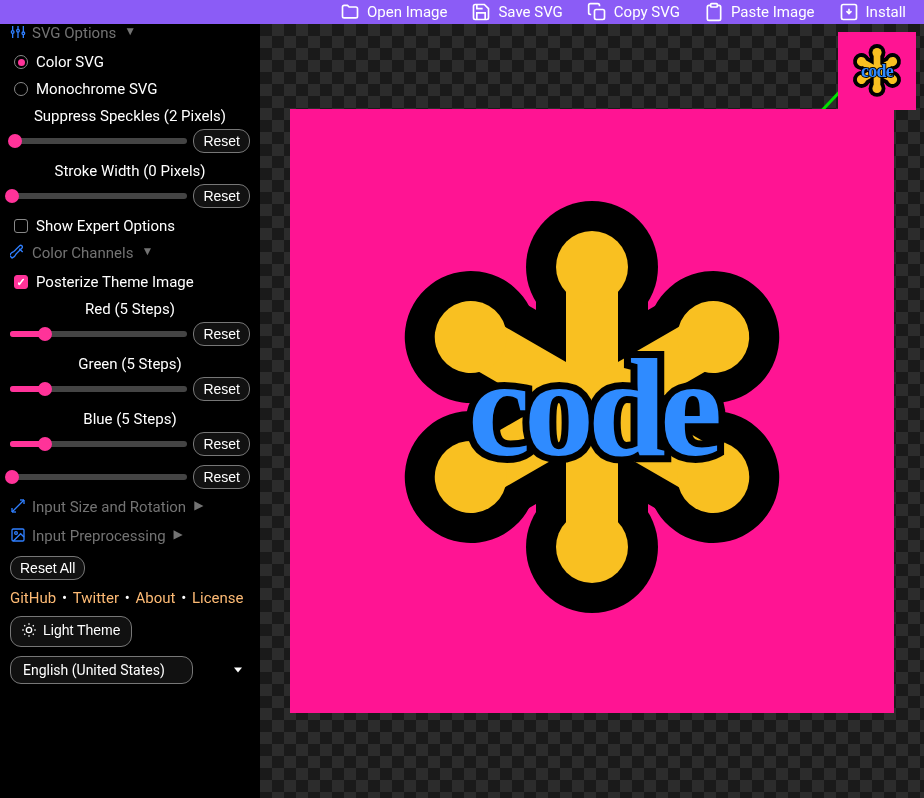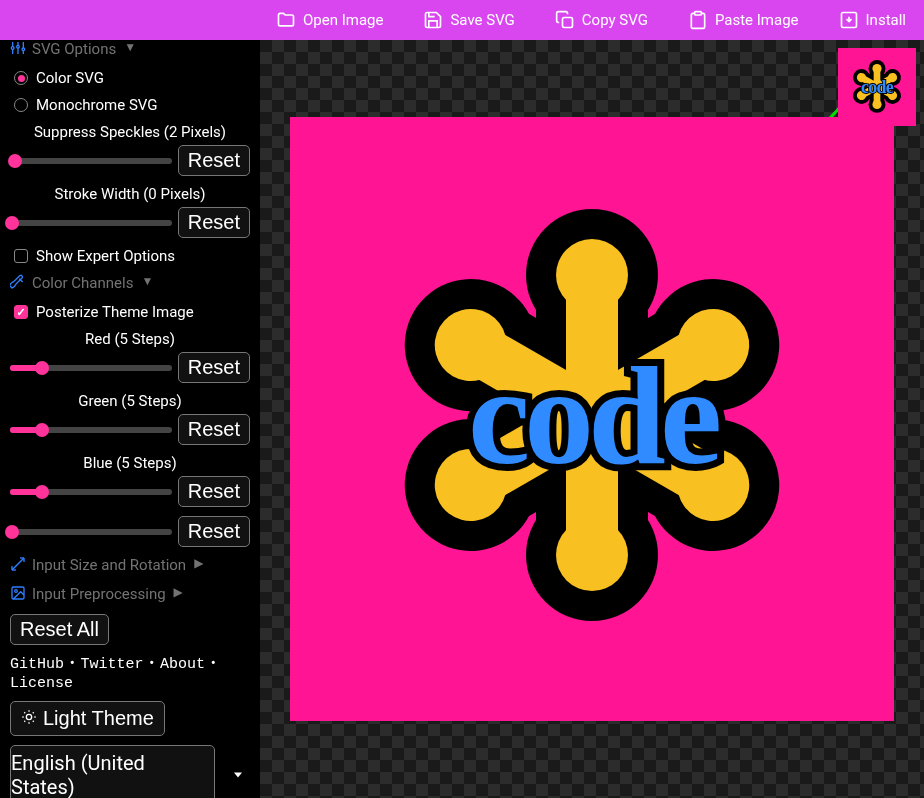--- a/index.html
+++ b/index.html
@@ -8,26 +8,26 @@
     height: 798px;
     background: #000;
     font-family: -apple-system, BlinkMacSystemFont, "Segoe UI", Roboto, sans-serif;
     font-size: 15px;
     color: #fff;
     overflow: hidden;
     display: flex;
     flex-direction: column;
   }
   .toolbar {
-    height: 40px;
-    background: #d946ef;
+    height: 24px;
+    background: #8b5cf6;
     display: flex;
     justify-content: flex-end;
     align-items: center;
-    gap: 40px;
+    gap: 24px;
     padding: 0 18px 0 260px;
   }
   .toolbar-item {
     display: inline-flex;
     align-items: center;
     gap: 7px;
     color: #fff;
     cursor: pointer;
   }
   .toolbar-item svg { width: 20px; height: 20px; display:block; }
@@ -85,41 +85,41 @@
     flex:1; height:6px; border-radius:3px; background:#444; position:relative; cursor:pointer;
   }
   .slider .fill {
     position:absolute; left:0; top:0; bottom:0; background:#ff3399; border-radius:3px;
   }
   .slider .thumb {
     position:absolute; top:50%; width:14px; height:14px; border-radius:50%;
     background:#ff3399; transform:translate(-50%,-50%);
   }
   .btn, .reset-btn, .theme-btn, .select {
-    background:#111; color:#fff; border:1px solid #777; border-radius:5px;
-    padding:3px 9px; font-size:20px; cursor:pointer;
+    background:#111; color:#fff; border:1px solid #777; border-radius:11px;
+    padding:3px 9px; font-size:14px; cursor:pointer;
   }
   .theme-btn { display:inline-flex; gap:6px; padding:5px 10px; }
   .theme-btn svg { width:16px; height:16px; }
   .select {
-    width: 205px; padding: 5px 24px 5px 0;
+    width: 183px; padding: 5px 24px 5px 12px;
     appearance:none; background:
       linear-gradient(#111,#111),
       linear-gradient(#111,#111);
     position:relative;
   }
   .select-wrap { position:relative; display:inline-block; }
   .select-wrap::after {
     content:""; position:absolute; right:8px; top:50%; transform:translateY(-50%);
     width:0; height:0; border-left:4px solid transparent; border-right:4px solid transparent;
     border-top:5px solid #fff; pointer-events:none;
   }
   .links { font-size:15px; color:#fff; }
   .links span.dot { margin:0 2px; }
-  .links a { color:#ffffff; text-decoration:none; cursor:pointer;font-family:Liberation Mono, monospace; }
+  .links a { color:#fdba74; text-decoration:none; cursor:pointer; }
   .canvas-area {
     flex:1; position:relative;
     background-repeat: repeat;
     background-color:#1a1a1a;
     background-image:
       linear-gradient(45deg,#2c2c2c 25%,transparent 25%,transparent 75%,#2c2c2c 75%),
       linear-gradient(45deg,#2c2c2c 25%,transparent 25%,transparent 75%,#2c2c2c 75%);
     background-size:24px 24px;
     background-position:0 0,12px 12px;
     display:flex; align-items:center; justify-content:center;

